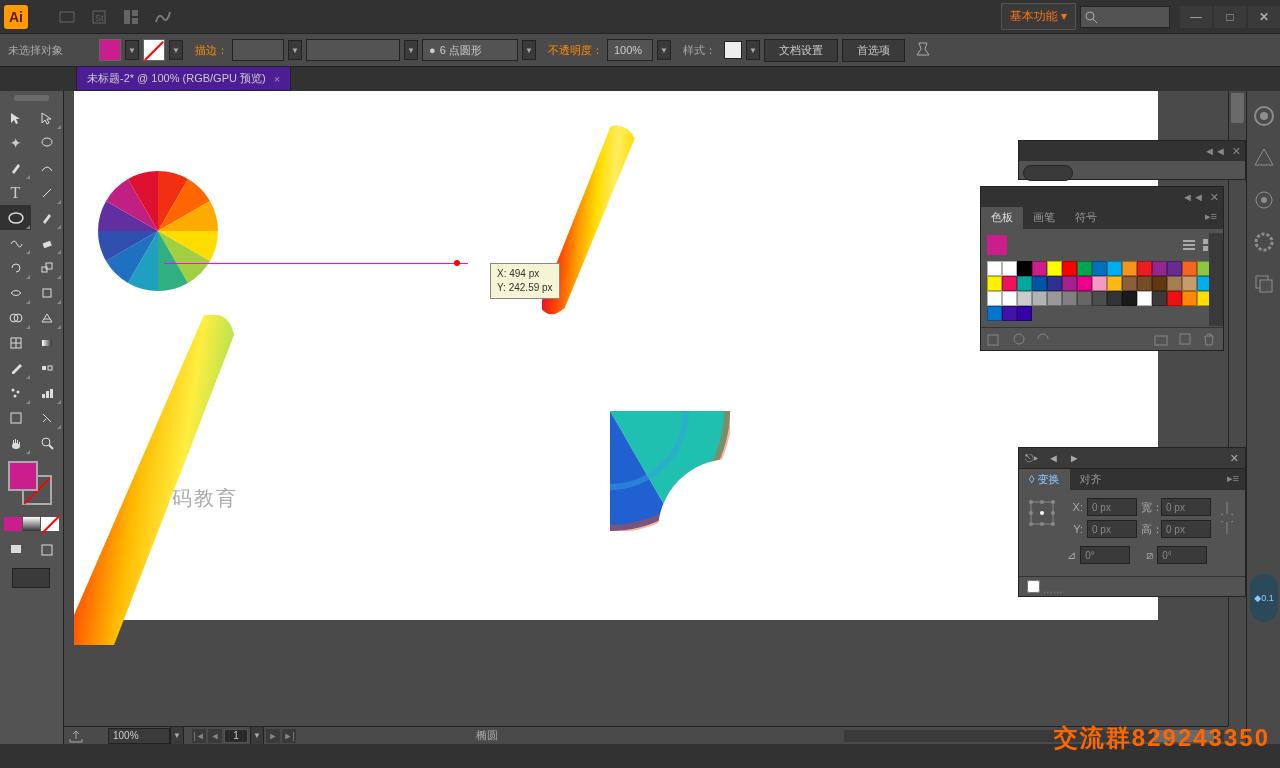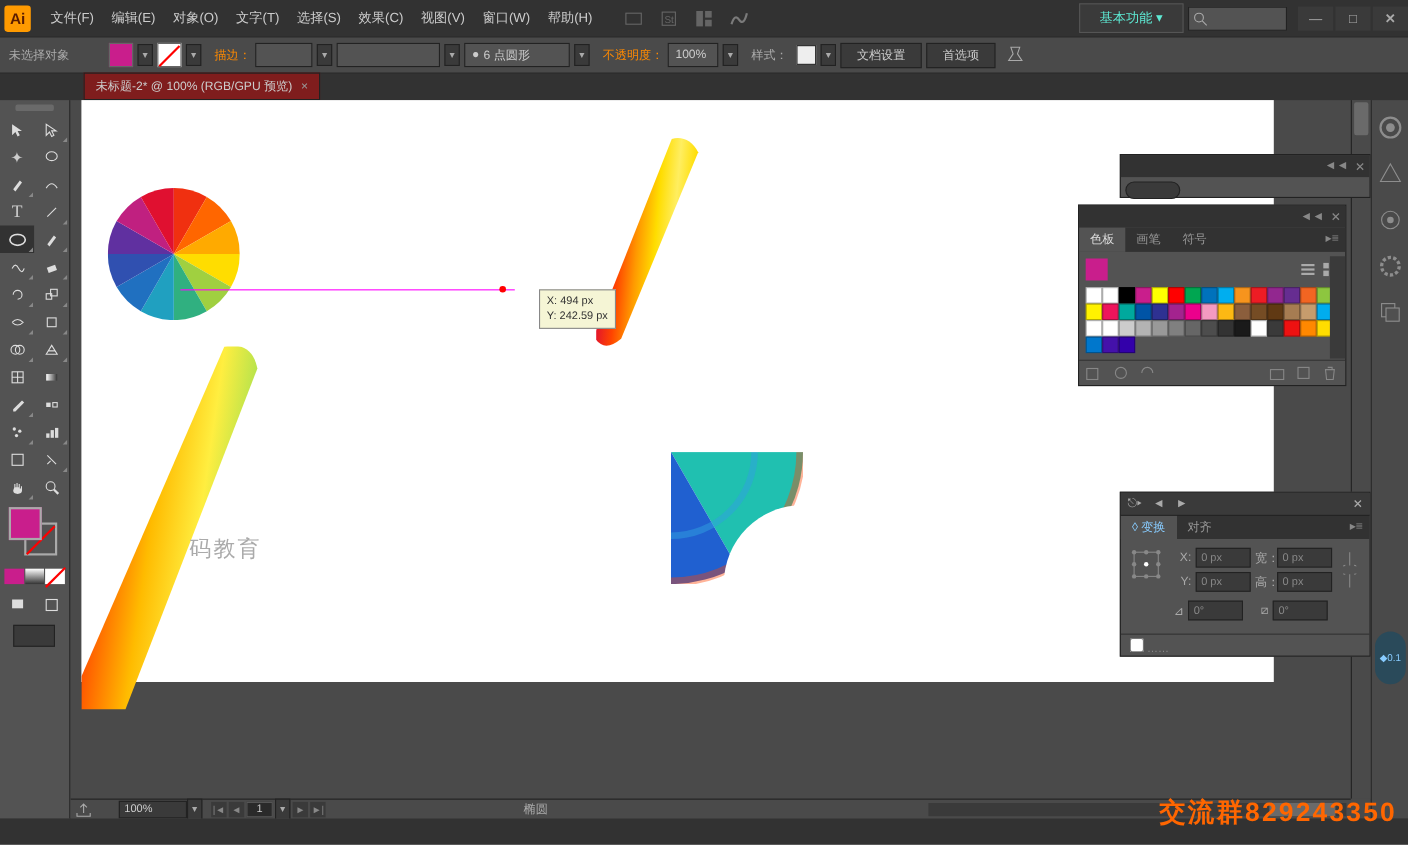--- a/index.html
+++ b/index.html
@@ -2,40 +2,40 @@
 <html><head>
 <meta charset="utf-8">
 <style>
 *{margin:0;padding:0;box-sizing:border-box;font-family:"Microsoft YaHei",Arial,sans-serif;user-select:none}
 body{width:1280px;height:768px;background:#323232;overflow:hidden;position:relative}
 .titlebar{height:33px;background:#323232;display:flex;align-items:center;padding:0 4px;position:relative}
 .ai-logo{width:24px;height:24px;background:#ff9a00;border-radius:3px;margin-right:10px;display:flex;align-items:center;justify-content:center;color:#5a1c00;font-weight:bold;font-size:14px}
 .menu-items{display:flex;gap:0}
 .menu-item{color:#ccc;font-size:12px;padding:4px 8px;cursor:pointer}
 .title-right{position:absolute;right:0;top:0;display:flex;align-items:center;height:33px}
-.workspace-btn{background:#3a3a3a;color:#5eead4;font-size:12px;padding:4px 18px;border:1px solid #555;margin-right:4px}
+.workspace-btn{background:#3a3a3a;color:#f97316;font-size:12px;padding:4px 8px;border:1px solid #555;margin-right:4px}
 .search-box{width:90px;height:22px;background:#535353;border:1px solid #222;margin-right:8px}
 .win-btns{display:flex}
 .win-btn{width:32px;height:22px;background:#3a3a3a;color:#aaa;display:flex;align-items:center;justify-content:center;margin-left:2px;font-size:12px}
 .title-icons{display:flex;gap:14px;margin-left:20px;align-items:center}
 .title-icon{width:18px;height:18px;opacity:0.6}
 
 .control-bar{height:34px;background:#4a4a4a;border-top:1px solid #222;border-bottom:1px solid #222;display:flex;align-items:center;padding:0 8px;gap:4px}
 .ctrl-label{color:#aaa;font-size:11px;margin-right:4px}
 .fill-swatch{width:22px;height:22px;background:#c91e8c;border:1px solid #666}
 .stroke-swatch{width:22px;height:22px;background:#fff;border:1px solid #666;position:relative}
 .stroke-swatch::after{content:'';position:absolute;width:130%;height:2px;background:red;top:50%;left:-15%;transform:rotate(-45deg)}
 .stroke-label{color:#ff8a00;font-size:11px;margin-left:8px}
 .ctrl-dd{display:flex;align-items:center;background:#535353;border:1px solid #222;height:22px;padding:0 6px;color:#ccc;font-size:11px;gap:4px}
 .dd-arrow{width:14px;height:20px;background:#3a3a3a;border:1px solid #222;display:flex;align-items:center;justify-content:center;font-size:8px;color:#aaa}
 .opacity-label{color:#ff8a00;font-size:11px;margin-left:8px}
 .pref-btn{background:#3a3a3a;color:#ccc;font-size:11px;padding:3px 14px;border:1px solid #222;margin-left:0}
 
 .tab-bar{height:24px;background:#323232;display:flex;align-items:flex-end;padding-left:76px}
-.doc-tab{background:#7f1d1d;color:#ccc;font-size:11px;padding:4px 10px;border:1px solid #222;display:flex;align-items:center;gap:8px}
+.doc-tab{background:#4c1d95;color:#ccc;font-size:11px;padding:4px 10px;border:1px solid #222;display:flex;align-items:center;gap:8px}
 .tab-close{font-size:11px;color:#999}
 
 .main-area{position:absolute;top:91px;left:0;right:0;bottom:24px;display:flex}
 .toolbox{width:64px;background:#535353;border-right:1px solid #222;display:flex;flex-direction:column;padding-top:4px}
 .tool-row{display:flex;height:25px}
 .tool{width:31px;height:25px;display:flex;align-items:center;justify-content:center;color:#ccc;font-size:14px;cursor:pointer;position:relative}
 .tool.active{background:#323232}
 .tool-ind{position:absolute;bottom:1px;right:1px;width:0;height:0;border-right:4px solid #888;border-top:4px solid transparent}
 .fill-stroke-box{margin:6px 4px;position:relative;height:48px}
 .fs-fill{position:absolute;width:30px;height:30px;background:#c91e8c;border:2px solid #aaa;top:0;left:4px}
@@ -95,31 +95,20 @@
 .rainbow-ring{position:absolute;top:200px;left:416px;width:240px;height:240px}
 .rainbow-bar{position:absolute}
 
 .float-badge{position:absolute;right:2px;top:574px;width:28px;height:48px;background:#2a4a5a;border-radius:14px;color:#8cf;font-size:9px;display:flex;align-items:center;justify-content:center;z-index:30}
 </style>
 </head>
 <body>
 
 <div class="titlebar">
   <div class="ai-logo">Ai</div>
-  <div class="menu-items">
-    <div class="menu-item">文件(F)</div>
-    <div class="menu-item">编辑(E)</div>
-    <div class="menu-item">对象(O)</div>
-    <div class="menu-item">文字(T)</div>
-    <div class="menu-item">选择(S)</div>
-    <div class="menu-item">效果(C)</div>
-    <div class="menu-item">视图(V)</div>
-    <div class="menu-item">窗口(W)</div>
-    <div class="menu-item">帮助(H)</div>
-  </div>
   <div class="title-icons">
     <svg class="title-icon" viewBox="0 0 18 18">
         <rect x="2" y="4" width="14" height="10" fill="none" stroke="#888"></rect>
       </svg>
     <svg class="title-icon" viewBox="0 0 18 18">
         <rect x="3" y="3" width="12" height="12" fill="none" stroke="#888"></rect>
         <text x="5" y="13" font-size="9" fill="#888">St</text>
       </svg>
     <svg class="title-icon" viewBox="0 0 18 18">
         <rect x="2" y="2" width="6" height="14" fill="#888"></rect>

